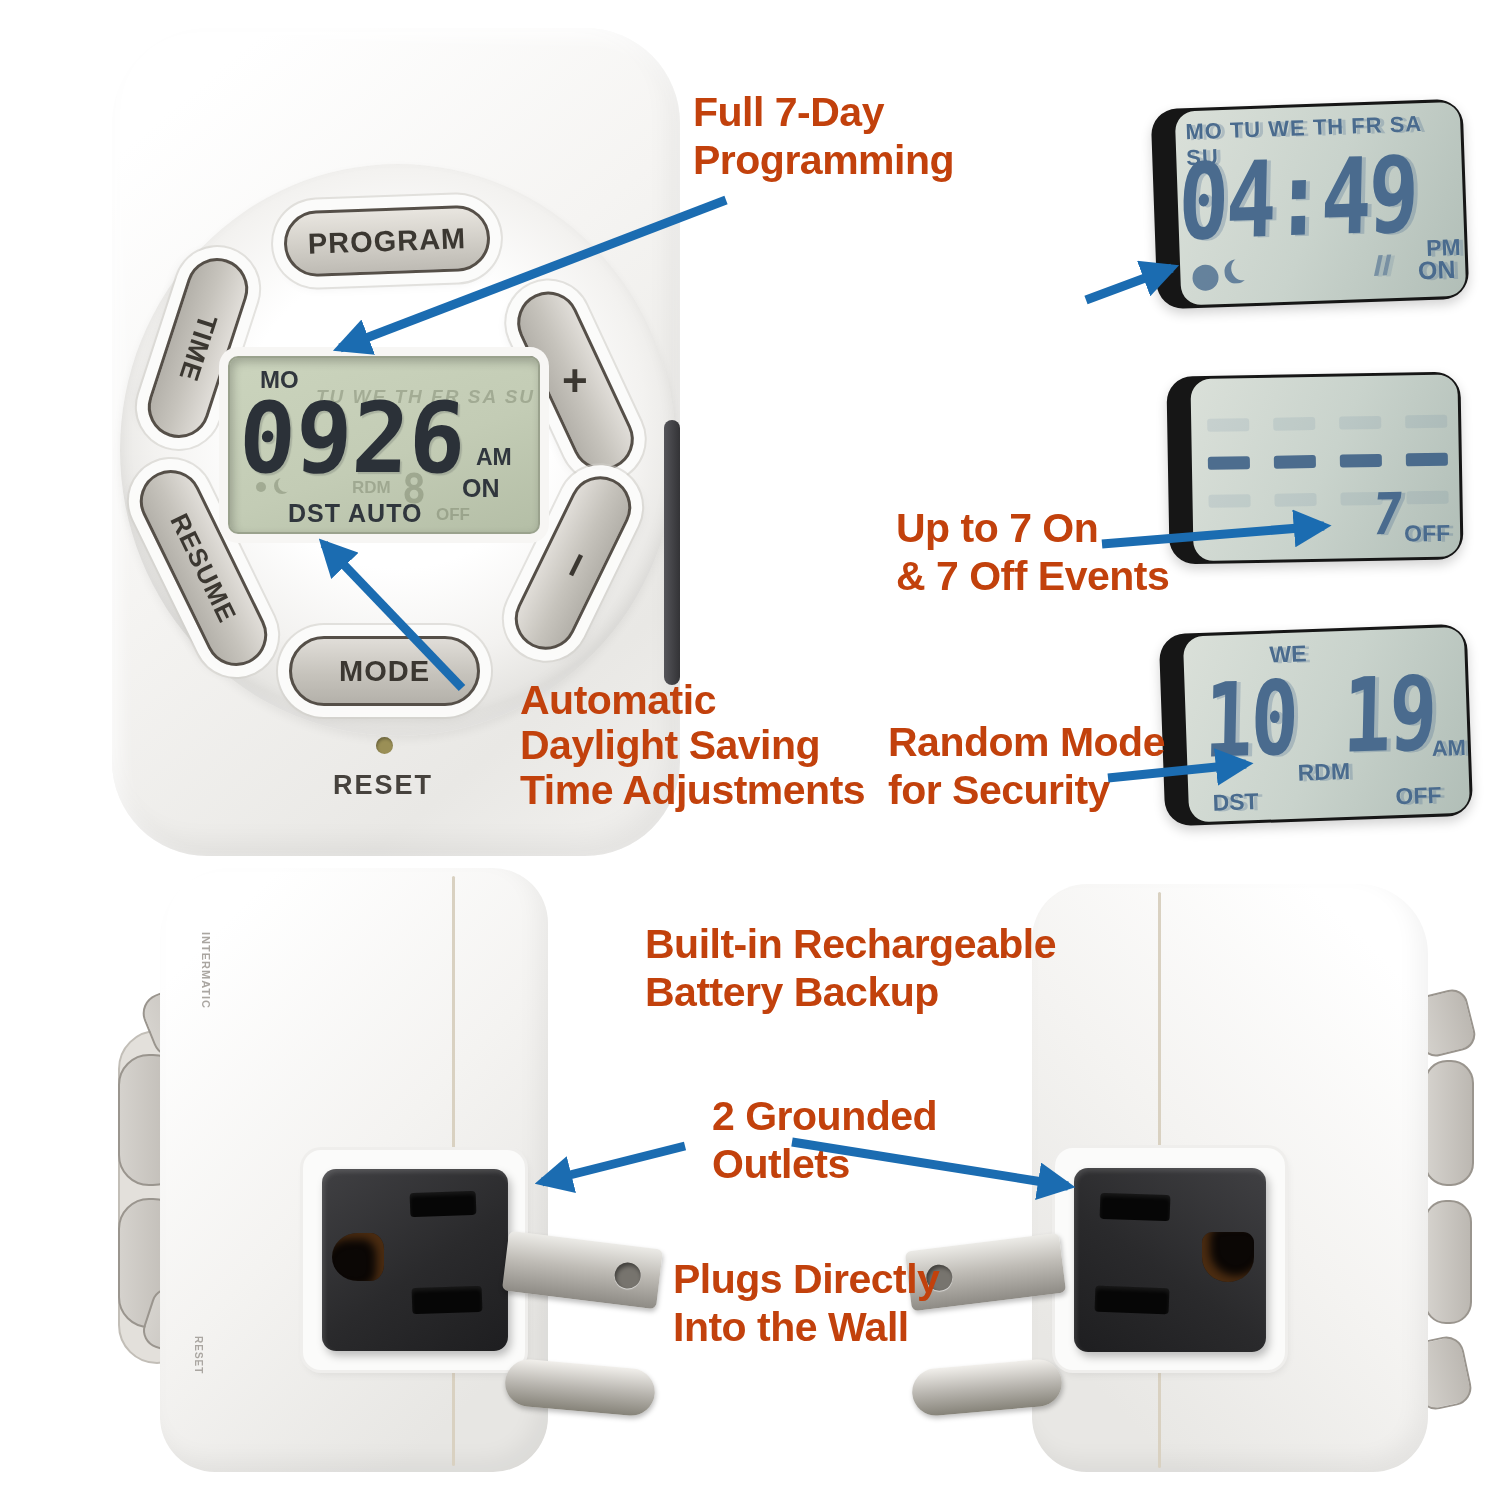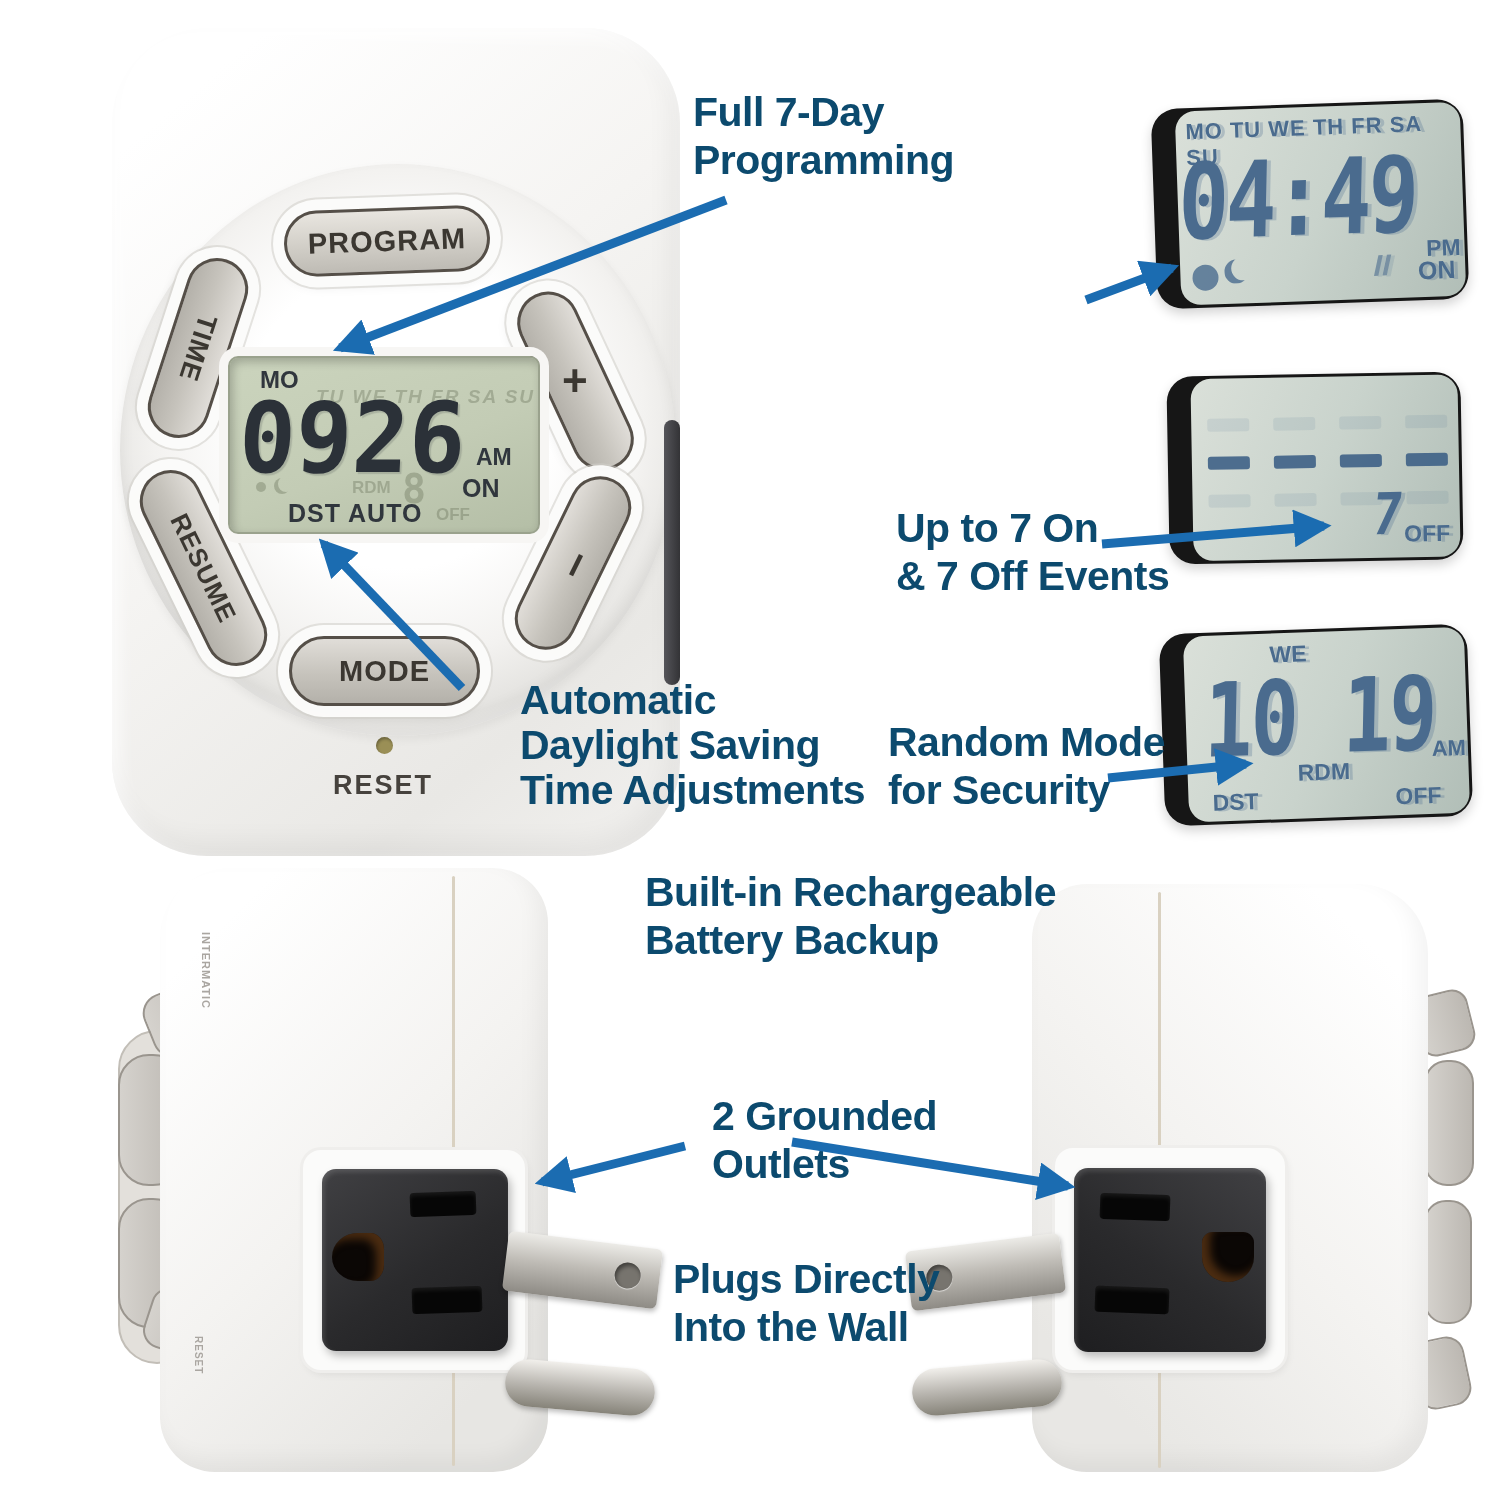--- a/index.html
+++ b/index.html
@@ -2,21 +2,21 @@
 <html><head>
 <meta charset="utf-8">
 <style>
   html,body{margin:0;padding:0;background:#fff;}
   #canvas{position:relative;width:1500px;height:1500px;background:#ffffff;overflow:hidden;
           font-family:"Liberation Sans",sans-serif;}
   .abs{position:absolute;}
 
   
   .callout{position:absolute;font-weight:bold;font-size:41px;line-height:48px;
-           color:#0c4a6e;letter-spacing:-0.5px;white-space:nowrap;}
+           color:#c2410c;letter-spacing:-0.5px;white-space:nowrap;}
 
   
   .timer-body{position:absolute;left:112px;top:28px;width:568px;height:828px;
               border-radius:95px;overflow:hidden;
               background:linear-gradient(140deg,#ffffff 10%,#f5f4f2 45%,#e9e8e5 80%,#f2f1ef);
               box-shadow:inset -10px -14px 26px rgba(0,0,0,.05), inset 6px 8px 18px rgba(255,255,255,.9);}
   .logo-row{position:absolute;left:0;top:102px;width:100%;text-align:center;color:#a6a29d;}
   .logo-text{font-weight:bold;font-size:33px;letter-spacing:2px;vertical-align:middle;}
   .logo-reg{font-weight:bold;font-size:14px;vertical-align:top;}
   .btn-ring{position:absolute;left:8px;top:136px;width:556px;height:572px;border-radius:50%;
@@ -222,21 +222,21 @@
   </div>
   <div class="callout" style="left:888px;top:718px;">
     <div>Random Mode</div>
     <div>for Security</div>
   </div>
   <div class="callout" style="left:520px;top:678px;line-height:45px;">
     <div>Automatic</div>
     <div>Daylight Saving</div>
     <div>Time Adjustments</div>
   </div>
-  <div class="callout" style="left:645px;top:868px;">
+  <div class="callout" style="left:645px;top:920px;">
     <div>Built-in Rechargeable</div>
     <div>Battery Backup</div>
   </div>
   <div class="callout" style="left:712px;top:1092px;">
     <div>2 Grounded</div>
     <div>Outlets</div>
   </div>
   <div class="callout" style="left:673px;top:1255px;">
     <div>Plugs Directly</div>
     <div>Into the Wall</div>

